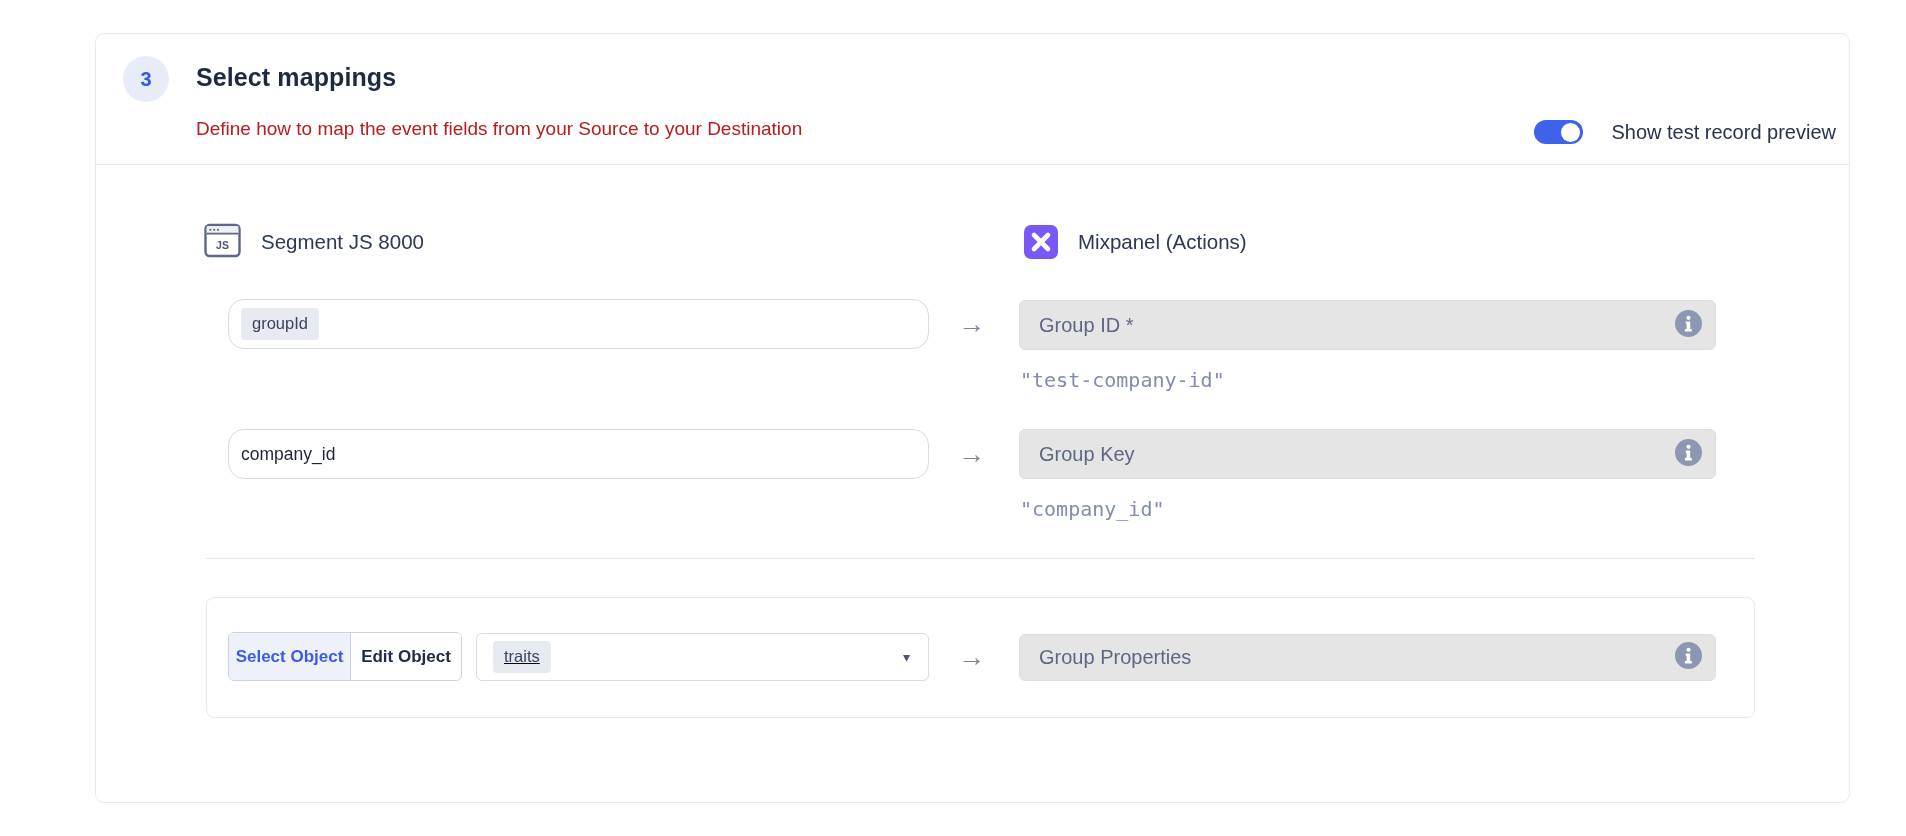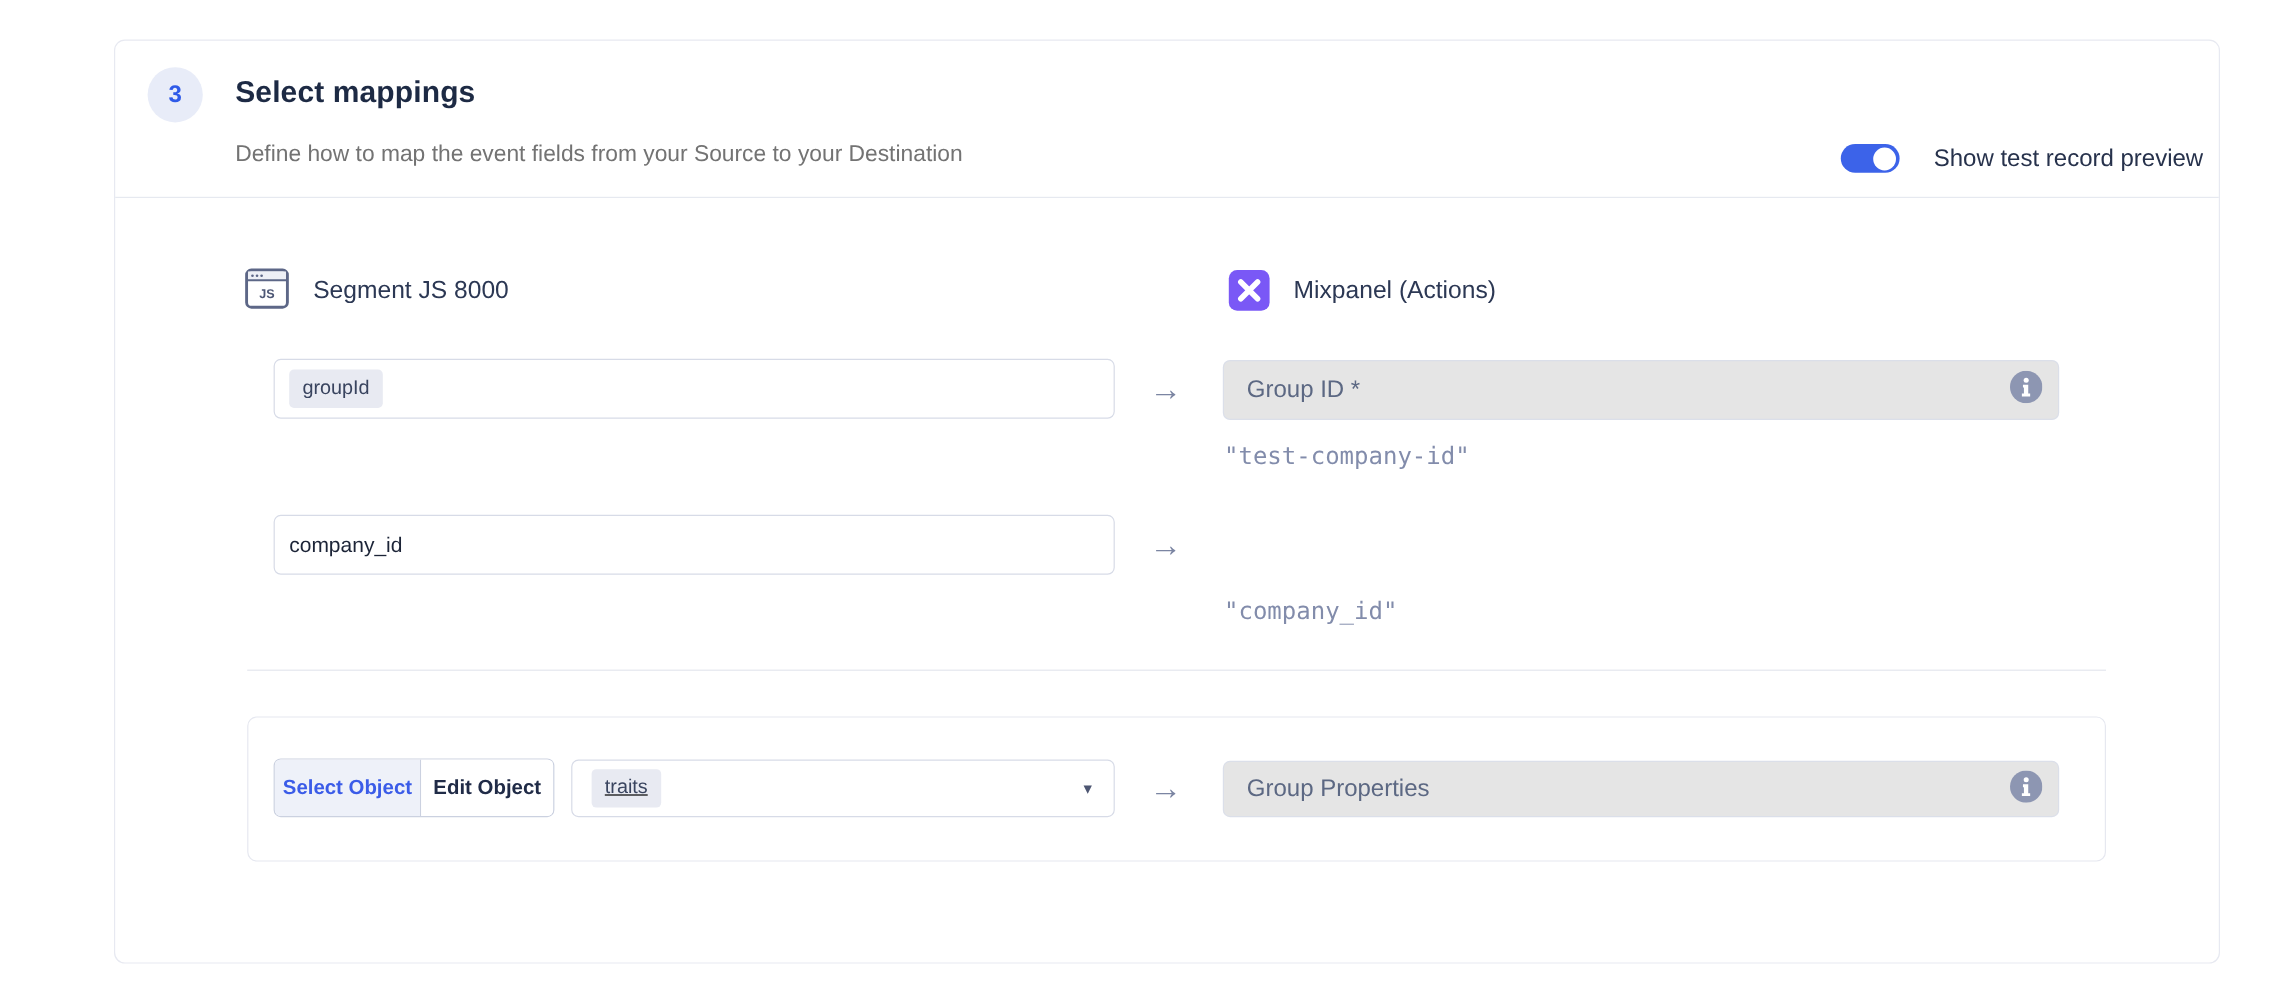--- a/index.html
+++ b/index.html
@@ -11,41 +11,41 @@
           background:#ffffff; border:1px solid #e7e9f1; border-radius:9px; }
 
   
   .card-header { position:absolute; left:0; top:0; width:100%; height:131px;
                  border-bottom:1px solid #e6e9f0; }
   .step-badge { position:absolute; left:27px; top:22px; width:46px; height:46px;
                 border-radius:50%; background:#e8ecf8; color:#2f5ae8;
                 font-size:20px; font-weight:600; display:flex; align-items:center; justify-content:center; }
   .page-title { position:absolute; left:100px; top:29px; font-size:25px; font-weight:700;
                 color:#1d2a44; letter-spacing:.1px; }
-  .page-subtitle { position:absolute; left:100px; top:84px; font-size:19px; color:#737373;text-align:center; }
+  .page-subtitle { position:absolute; left:100px; top:84px; font-size:19px; color:#b91c1c;text-align:center; }
 
   .toggle-row { position:absolute; right:13px; top:85px; height:26px;
                 display:flex; align-items:center; gap:28px; }
   .toggle { position:relative; width:49px; height:24px; border-radius:13px;
             background:#3c63e9; cursor:pointer; flex:0 0 auto; }
   .toggle-knob { position:absolute; top:2.5px; right:3px; width:19px; height:19px;
                  border-radius:50%; background:#ffffff; }
   .toggle-label { font-size:20px; color:#27324c; white-space:nowrap; }
 
   
   .entity { position:absolute; display:flex; align-items:center; gap:20px; height:38px; }
   .entity-source { left:108px; top:189px; }
   .entity-dest   { left:928px; top:189px; }
   .entity-label  { font-size:20.5px; color:#2c3854; }
   .mixpanel-badge { width:34px; height:34px; border-radius:7px; background:#7a58f6;
                     display:flex; align-items:center; justify-content:center; }
 
   
   .mock-input { position:absolute; width:701px; height:50px; background:#fff;
-                border:1px solid #d7dbe7; border-radius:6px;
+                border:1px solid #d7dbe7; border-radius:16px;
                 display:flex; align-items:center; padding:0 12px; }
   .chip { background:#e8eaf2; color:#39445f; font-size:16.5px; line-height:1;
           padding:7px 11px 8px; border-radius:4px; white-space:nowrap; }
   .input-text { font-size:17.5px; color:#1c2437; }
 
   .arrow { position:absolute; font-size:27px; font-weight:600; color:#7b85a2; line-height:28px; }
 
   .dest-field { position:absolute; width:697px; height:50px; background:#e5e5e5;
                 border:1px solid #dbdfe9; border-radius:6px; cursor:pointer;
                 display:flex; align-items:center; justify-content:space-between;
@@ -134,20 +134,30 @@
           <path d="M10.8 11.6 h4.4 v7.4 h1.6 v2.4 h-6.9 v-2.4 h1.7 v-5 h-0.8 z" fill="#ffffff"></path>
         </svg>
       </span>
     </div>
     <div class="preview" style="left:924px; top:334px;">"test-company-id"</div>
 
     <div class="mock-input" style="left:132px; top:395px;">
       <span class="input-text">company_id</span>
     </div>
     <div class="arrow" style="left:862px; top:406px;">→</div>
+    <div class="dest-field" style="left:923px; top:395px;">
+      <span class="dest-label">Group Key</span>
+      <span>
+        <svg width="27" height="27" viewBox="0 0 27 27">
+          <circle cx="13.5" cy="13.5" r="13.5" fill="#8d96b2"></circle>
+          <circle cx="13.5" cy="7.8" r="2.1" fill="#ffffff"></circle>
+          <path d="M10.8 11.6 h4.4 v7.4 h1.6 v2.4 h-6.9 v-2.4 h1.7 v-5 h-0.8 z" fill="#ffffff"></path>
+        </svg>
+      </span>
+    </div>
     <div class="preview" style="left:924px; top:463px;">"company_id"</div>
 
     <div class="mid-divider"></div>
 
     <div class="bottom-box"></div>
 
     <div class="btn-group">
       <div class="seg-btn active">Select Object</div>
       <div class="seg-btn plain">Edit Object</div>
     </div>

